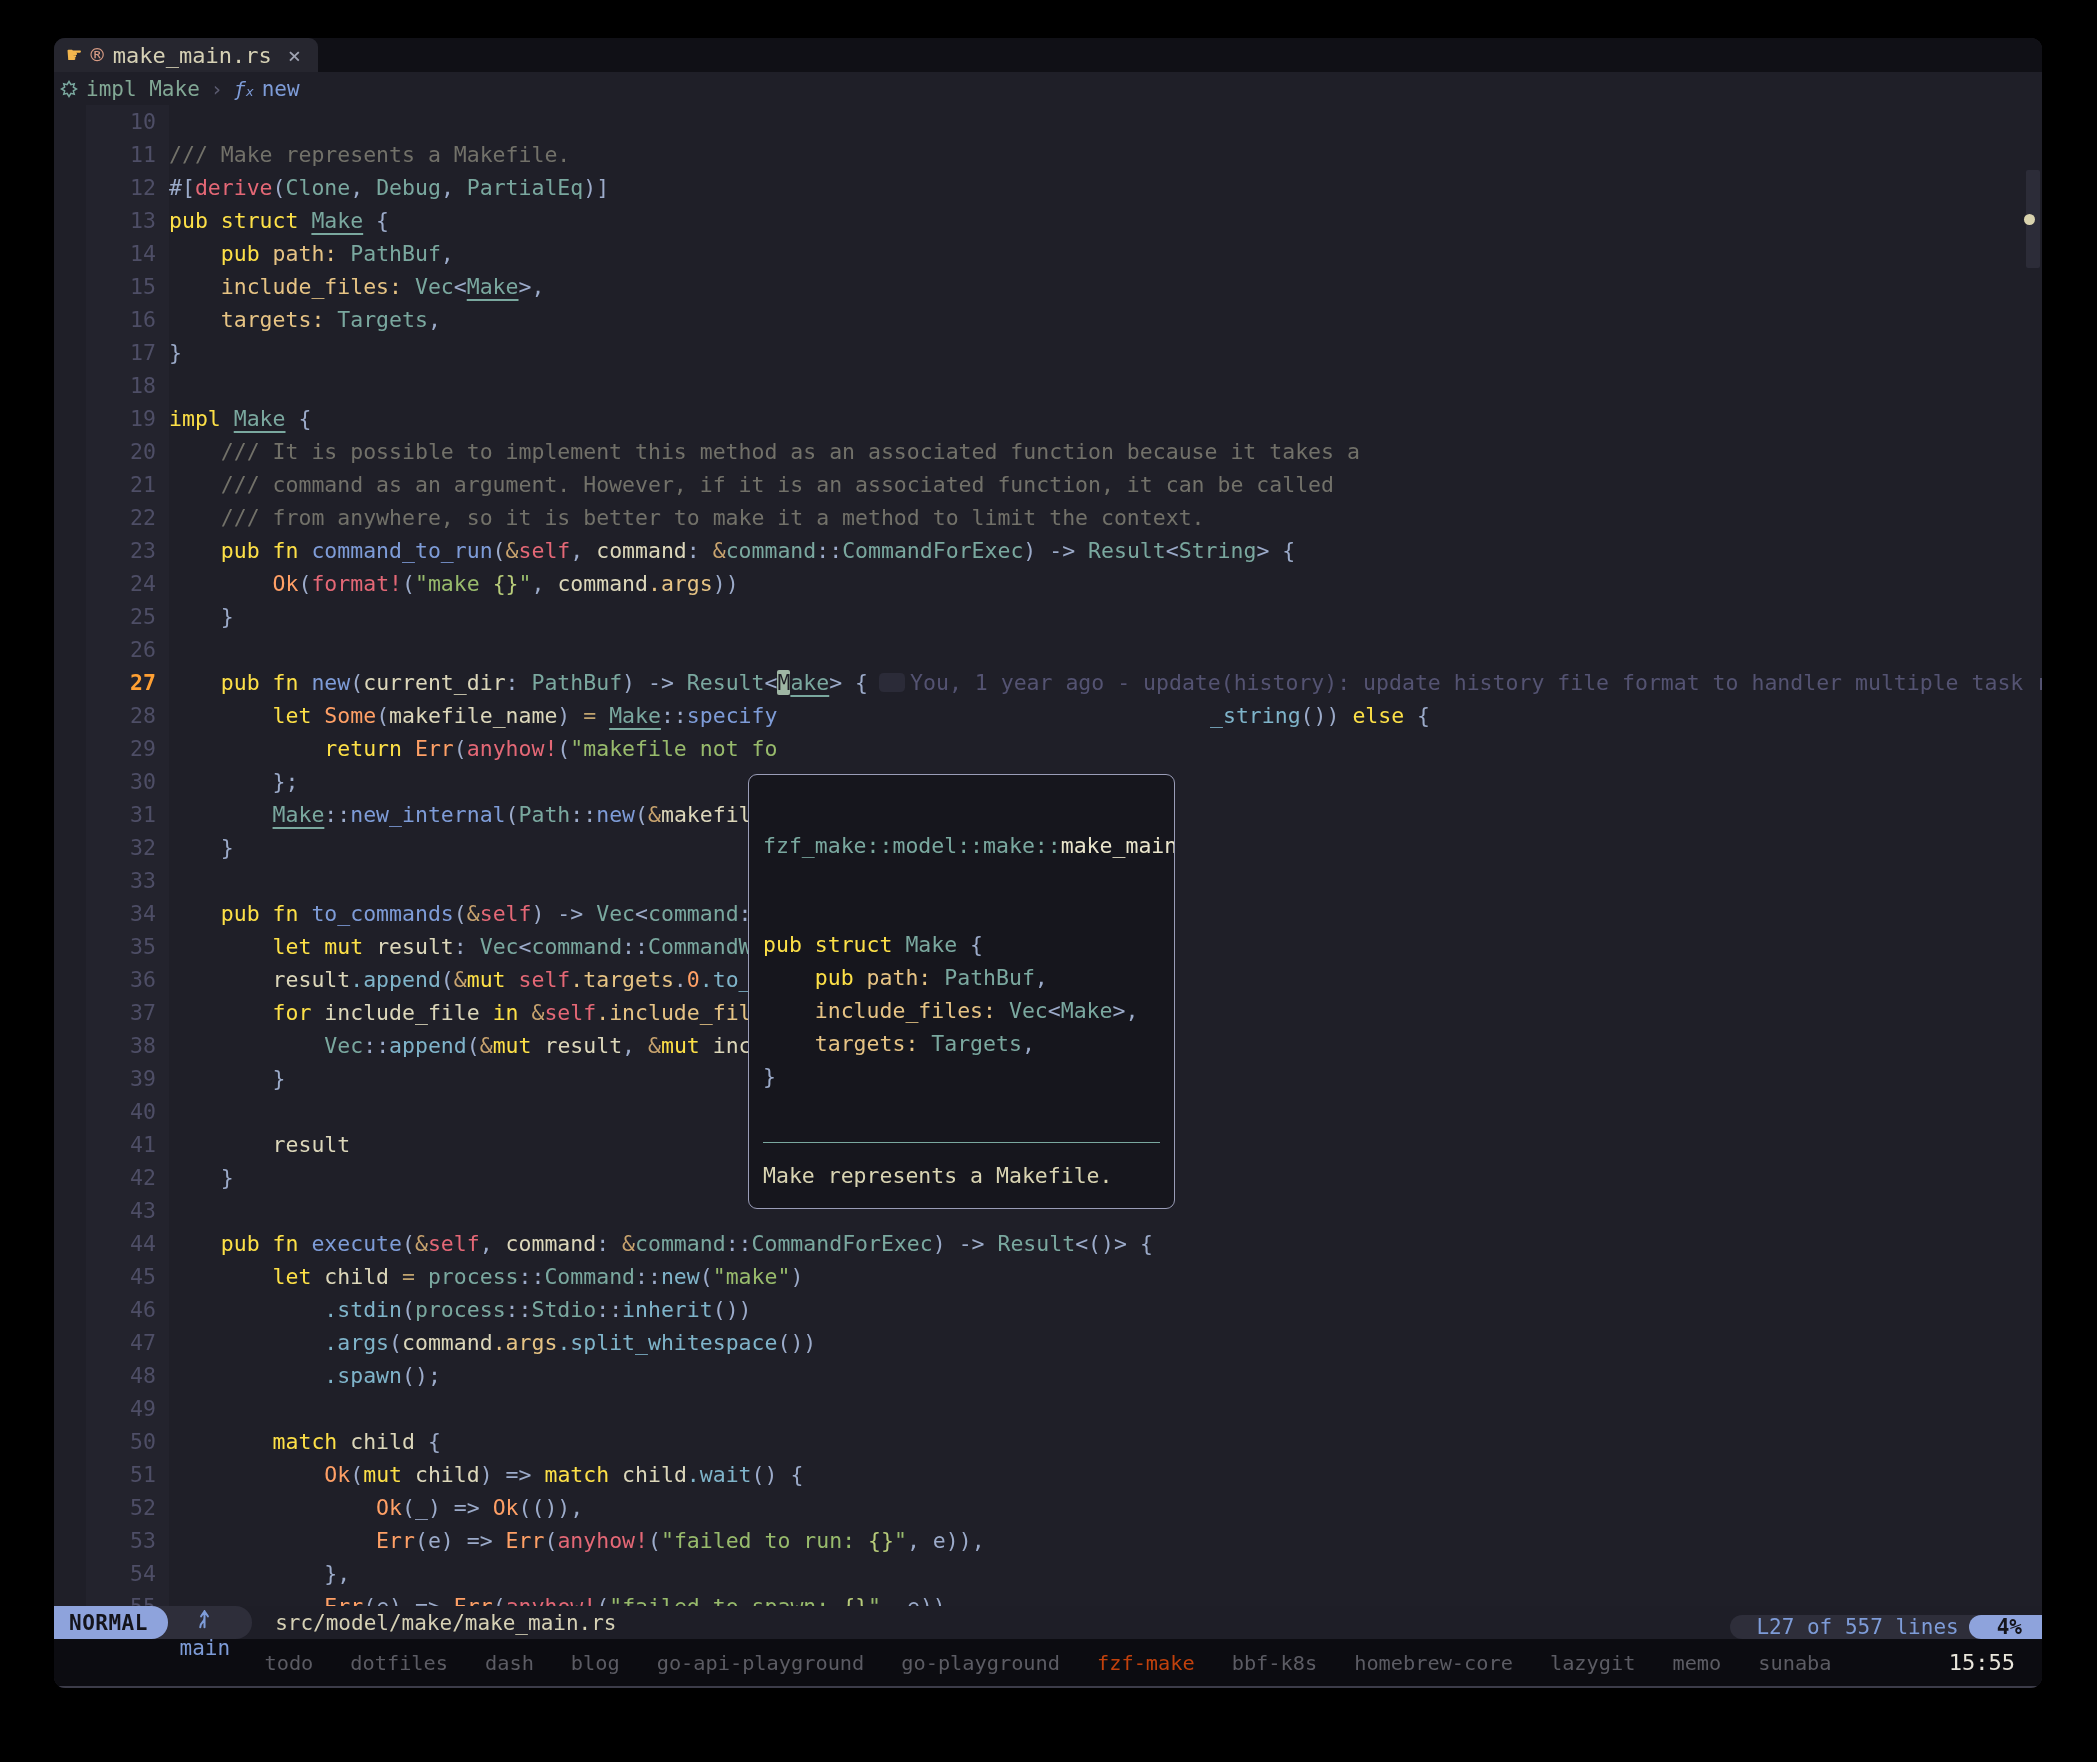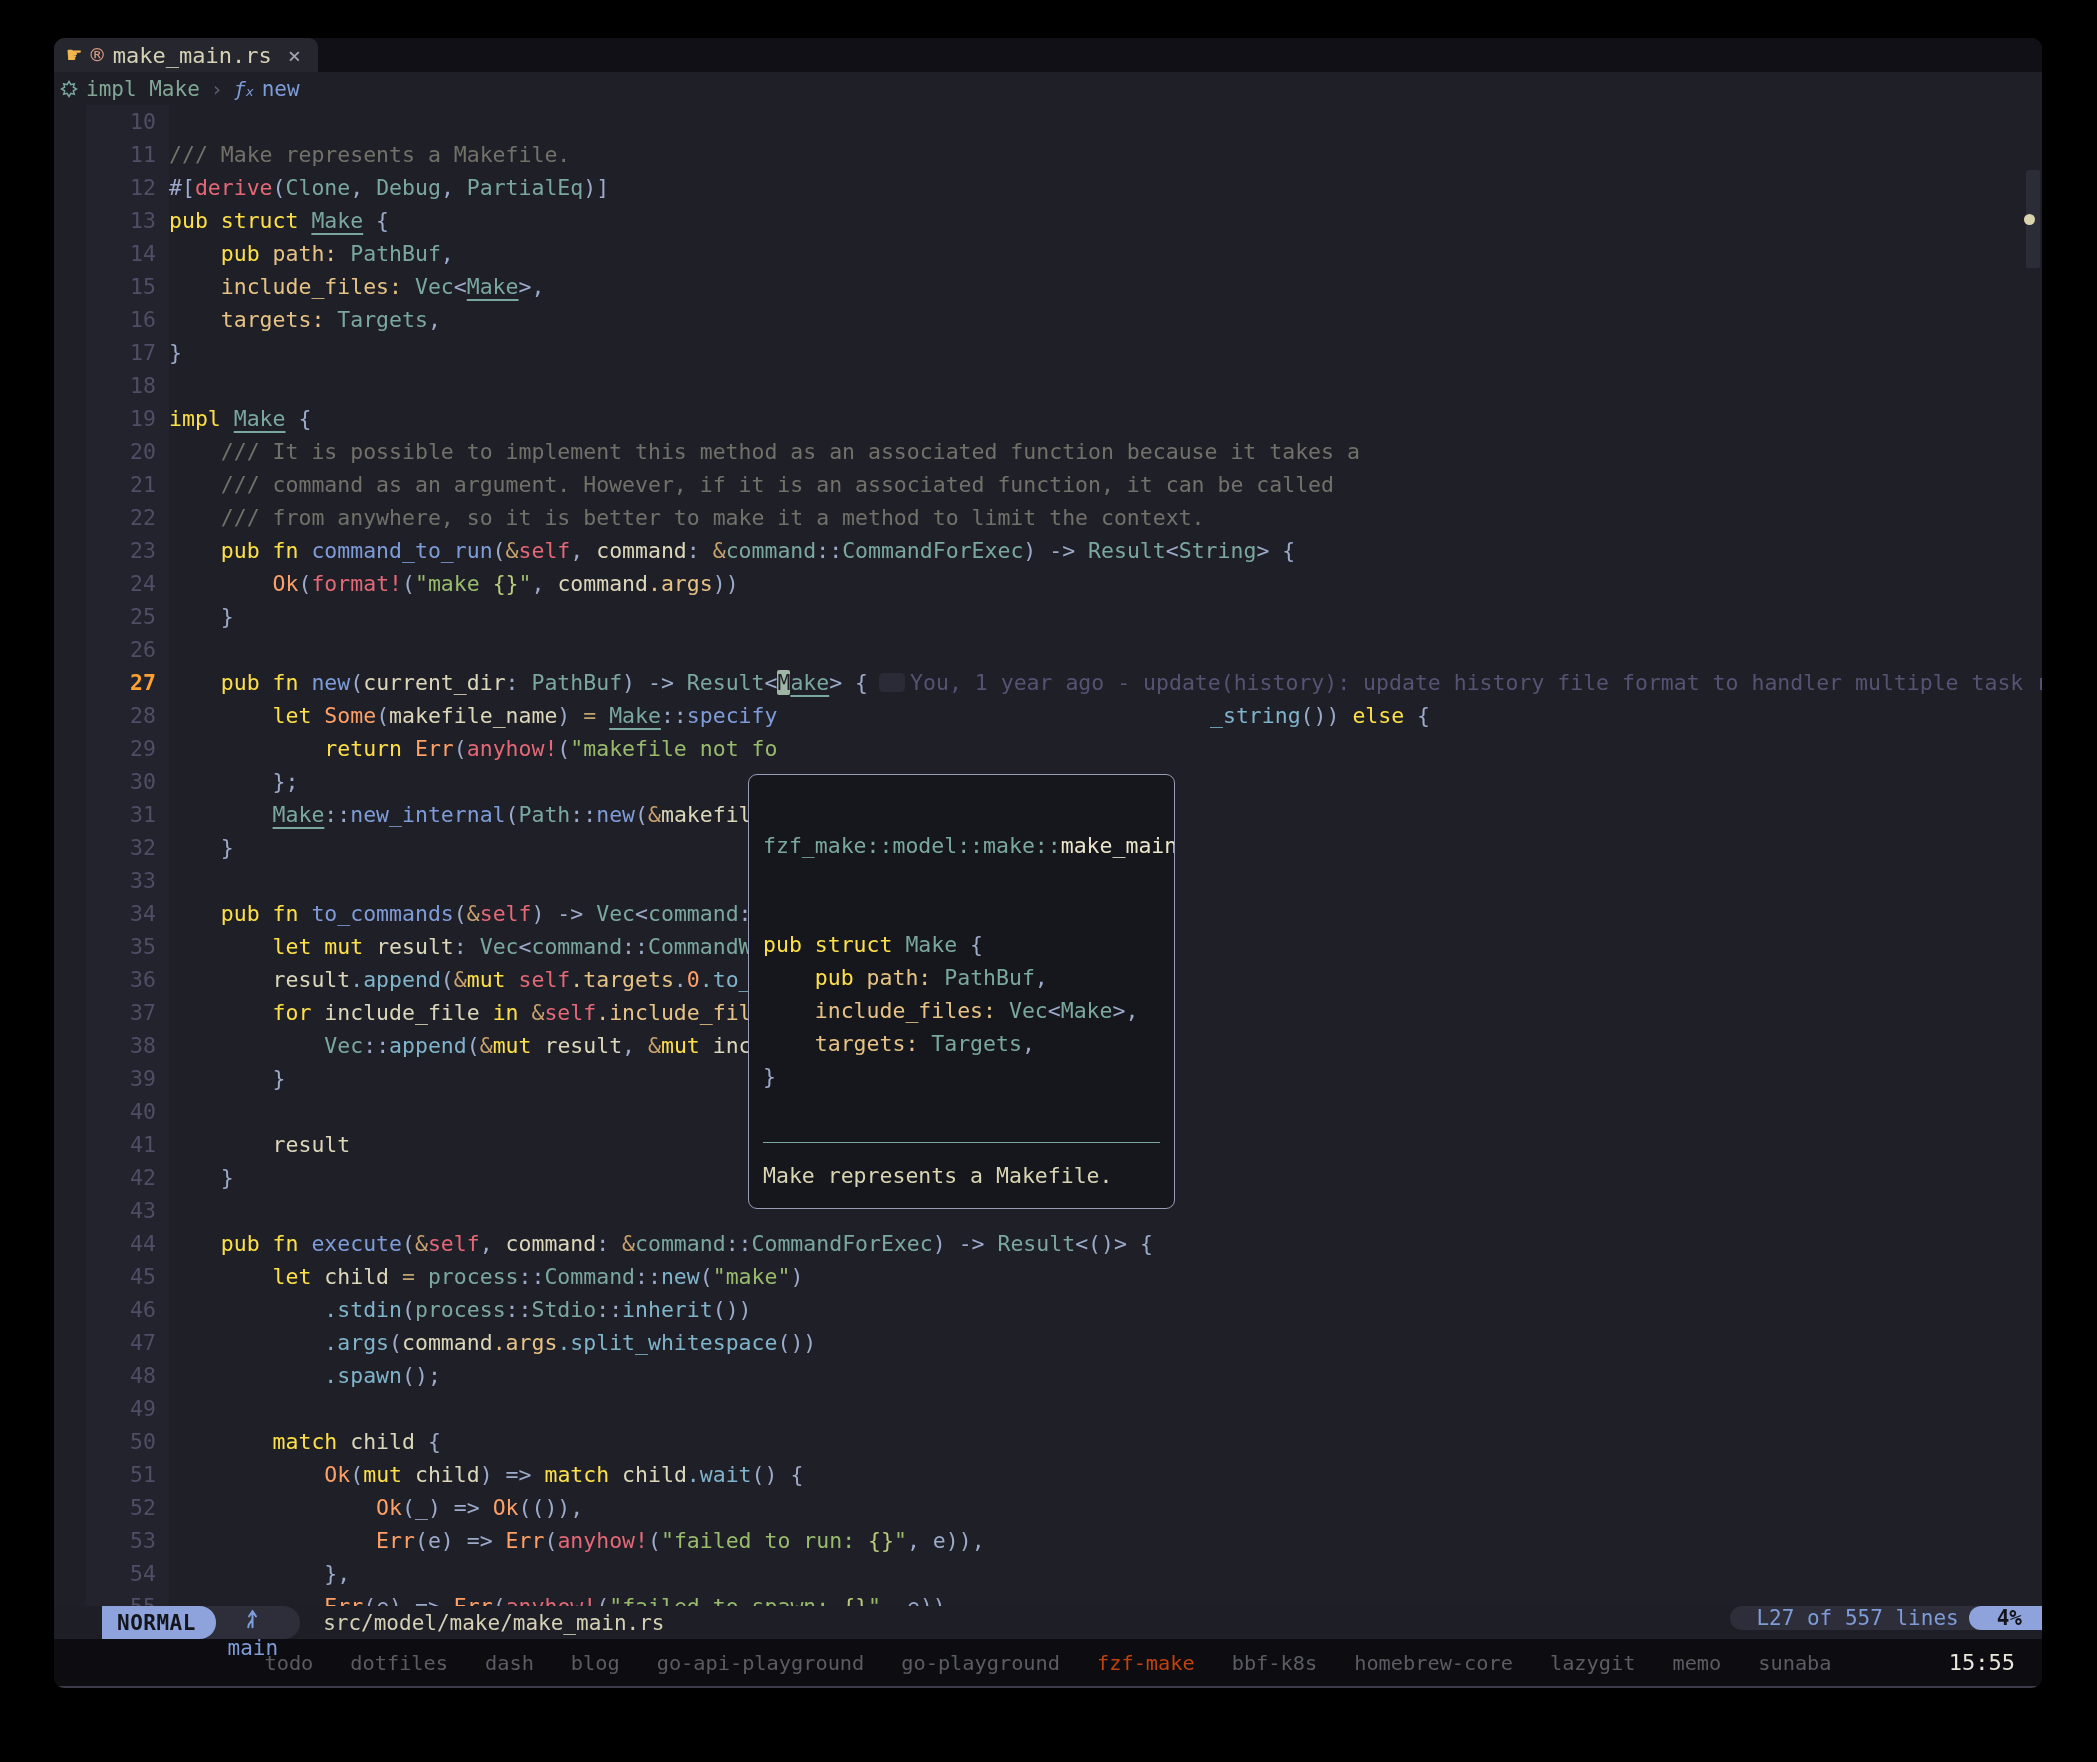--- a/index.html
+++ b/index.html
@@ -51,25 +51,25 @@
   .popup .sepline{height:33px;display:flex;align-items:center;}
   .popup .sepline div{height:1.5px;background:#7aa89f;width:100%;}
   
   .sb-thumb{position:absolute;left:1972px;top:65px;width:14px;height:98px;background:#2c2c38;
             border-radius:2px;z-index:4;}
   .sb-dot{position:absolute;left:-2px;top:44px;width:11px;height:11px;border-radius:50%;background:#d9d3ae;}
   
   .status{height:33px;background:#1e1e27;display:flex;align-items:stretch;flex:none;
           font-size:21px;position:relative;z-index:7;}
   .mode-pill{background:#8ea3dc;color:#14141b;font-weight:bold;display:flex;align-items:center;
-             padding:0 20px 0 15px;border-radius:0 16.3px 16.3px 0;z-index:3;letter-spacing:0.5px;margin-left:48px;}
+             padding:0 20px 0 15px;border-radius:0 16.3px 16.3px 0;z-index:3;letter-spacing:0.5px;}
   .branch-chip{background:#2e2e3a;color:#7e9cd8;display:flex;align-items:center;gap:6px;
                margin-left:-16.3px;padding:0 22px 0 28px;border-radius:0 16.3px 16.3px 0;z-index:2;flex-direction:column;}
   .file-path{display:flex;align-items:center;color:#d6d1b5;margin-left:23px;}
-  .right-group{margin-left:auto;display:flex;align-items:flex-start;}
+  .right-group{margin-left:auto;display:flex;align-items:flex-end;}
   .pos-chip{background:#2e2e3a;color:#7e9cd8;display:flex;align-items:center;
             padding:0 20px 0 26px;border-radius:16.3px 0 0 16.3px;}
   .pct-pill{background:#8ea3dc;color:#14141b;font-weight:bold;display:flex;align-items:center;
             padding:0 20px 0 28px;border-radius:16.3px 0 0 16.3px;margin-left:-10px;}
   
   .tmux{height:49px;background:#0c0c11;flex:none;position:relative;display:flex;align-items:center;
         justify-content:center;gap:37px;font-size:20.3px;border-bottom:2px solid #3c3c49;
         box-sizing:border-box;}
   .tmux .item{color:#5c5c64;}
   .tmux .item.active{color:#c2410c;}

